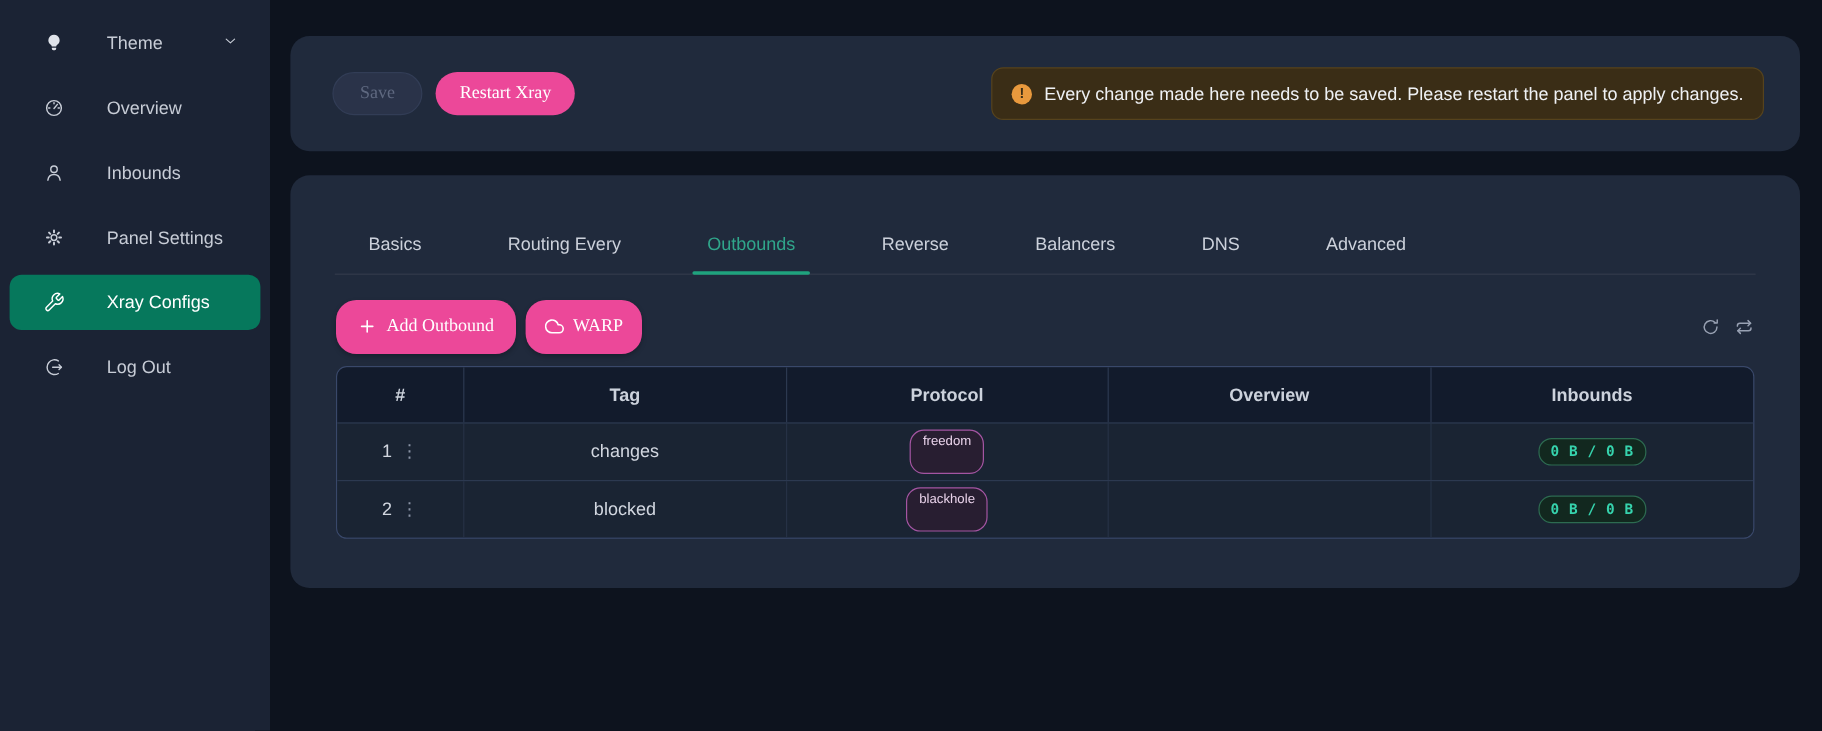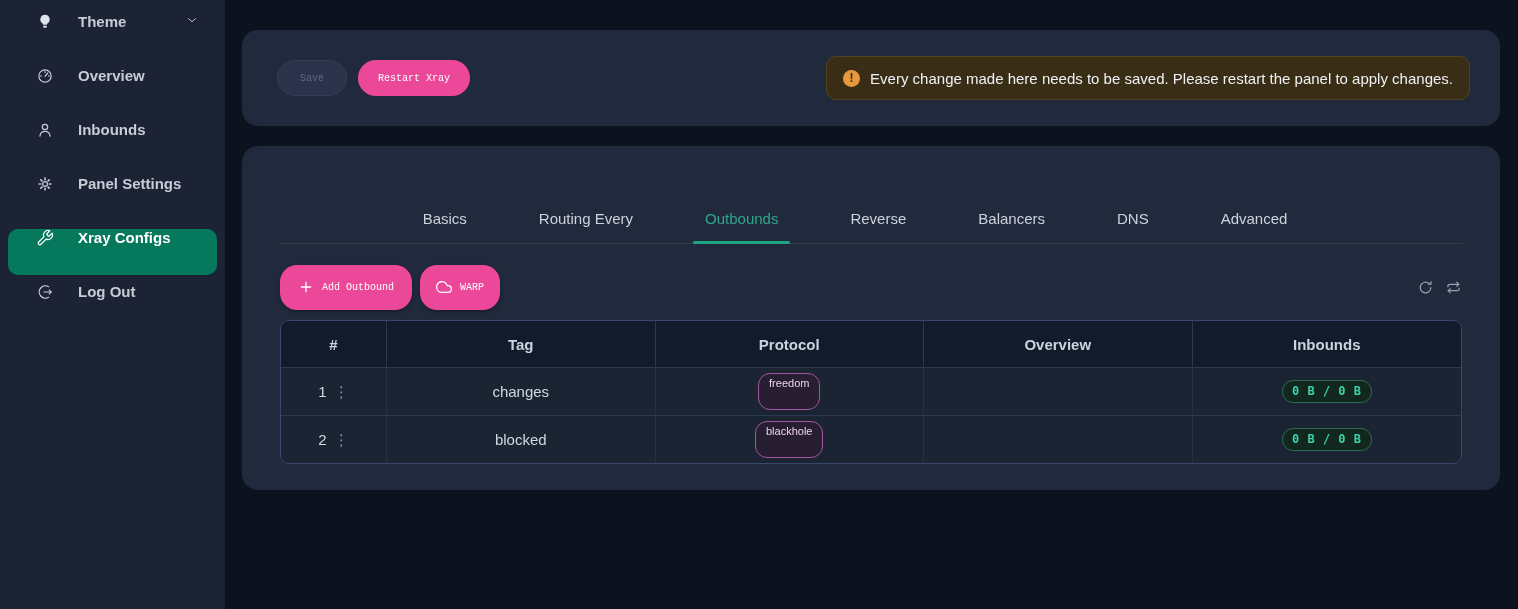--- a/index.html
+++ b/index.html
@@ -12,26 +12,27 @@
   }
   .app { display:flex; height:100%; }
 
   
   .sidebar {
     width:225px; flex-shrink:0;
     background:#1b2334;
     padding:13px 8px 0 8px;
   }
   .nav-item {
-    display:flex; 
+    display:flex; align-items:center;
     height:46px; margin-bottom:8px;
     padding:0 18px 0 28px;
     border-radius:10px;
-    color:#c7ccd6; font-weight:700;
+    color:#c7ccd6; font-weight:400;
     cursor:pointer;
+    gap:11px;
   }
   .nav-item .nav-icon { width:18px; height:18px; margin-right:24px; display:flex; align-items:center; justify-content:center; flex-shrink:0; }
   .nav-item svg { width:18px; height:18px; stroke:#c7ccd6; fill:none; stroke-width:1.6; stroke-linecap:round; stroke-linejoin:round; }
   .nav-item.active { background:#06785c; color:#ffffff; }
   .nav-item.active svg { stroke:#ffffff; }
   .nav-item .bulb-fill { fill:#dfe3ea; stroke:none; }
   .nav-chevron { margin-left:auto; }
   .nav-chevron svg { width:14px; height:14px; }
 
   
@@ -41,21 +42,21 @@
   }
   .card-top {
     height:96px;
     display:flex; align-items:center;
     padding:0 30px 0 35px;
     margin-bottom:20px;
   }
   .btn {
     border:none; border-radius:18px;
     height:36px; display:inline-flex; align-items:center; justify-content:center;
-    font-size:10px; font-family:Liberation Mono, monospace; cursor:pointer;
+    font-size:15px; font-family:Liberation Serif, serif; cursor:pointer;
   }
   .btn-save {
     background:#2a3349; color:#5f6980;
     padding:0 22px; cursor:not-allowed;
     border:1px solid #323d56;
   }
   .btn-restart {
     background:#ec4899; color:#ffffff;
     padding:0 20px; margin-left:11px; font-weight:400;
   }
@@ -70,24 +71,23 @@
     width:17px; height:17px; border-radius:50%;
     background:#e8993d; color:#3a2d16;
     font-size:12px; font-weight:700;
     display:flex; align-items:center; justify-content:center; flex-shrink:0;
   }
 
   
   .card-body { height:344px; padding:0 38px; }
   .tabs {
     display:flex; align-items:flex-end;
-    height:98px; margin:0 -1px;
+    height:83px; margin:0 -1px;
     border-bottom:1px solid #323a4b;
     padding-left:16px;
-    justify-content:center;
   }
   .tab {
     padding:0 12px 16px 12px; margin-right:48px;
     color:#ccd1db; cursor:pointer; position:relative; white-space:nowrap;
   }
   .tab.active { color:#30a68b; }
   .tab.active::after {
     content:""; position:absolute; left:0; right:0; bottom:-1px;
     height:3px; background:#1fa37e; border-radius:2px;
   }

